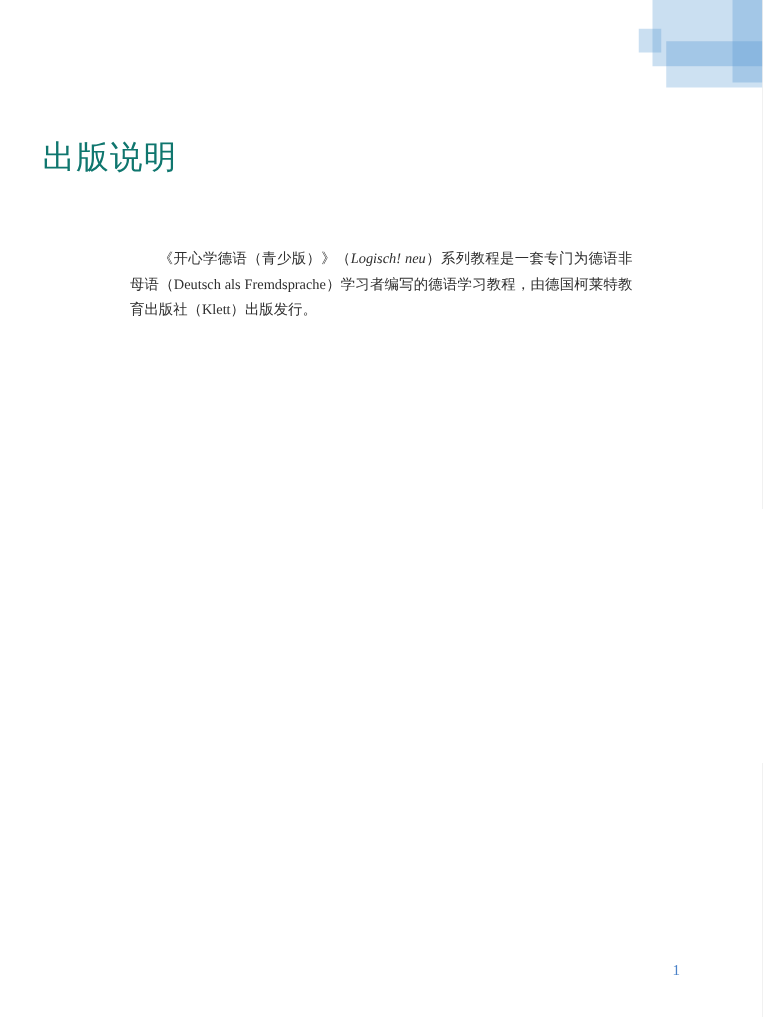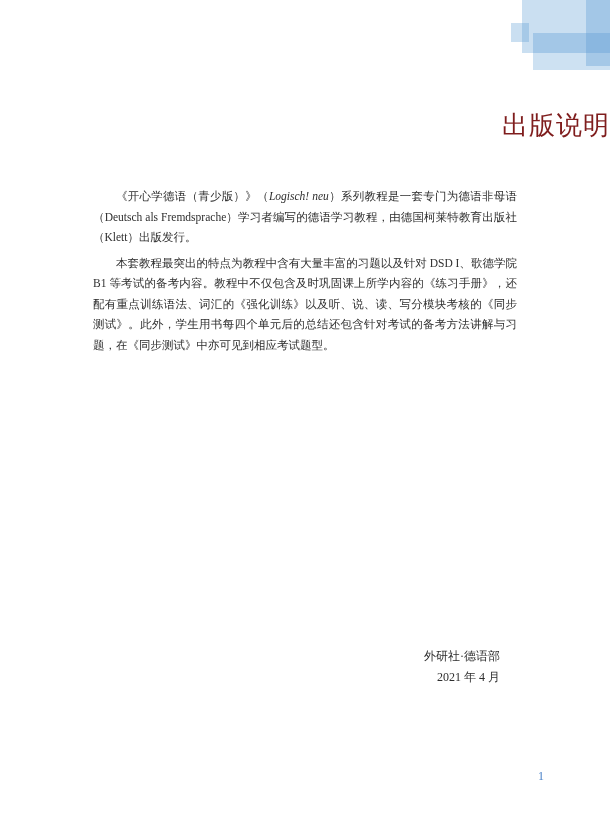--- a/index.html
+++ b/index.html
@@ -20,41 +20,41 @@
   .sq-b { left: 586px; top: 0;    width: 24px; height: 66px; background: rgba(91,155,213,0.35); }
   .sq-e { left: 533px; top: 53px; width: 77px; height: 17px; background: rgba(91,155,213,0.30); }
   .sq-d { left: 511px; top: 23px; width: 18px; height: 19px; background: rgba(91,155,213,0.32); }
 
   .title {
     position: absolute;
     top: 109px;
     left: 0;
     width: 610px;
     box-sizing: border-box;
-    padding-left: 20px;        
+    padding-left: 34px;        
     margin: 0;
-    text-align: right;
+    text-align: left;
     font-size: 26px;
     font-weight: 400;
     letter-spacing: 1px;
-    color: #7f1d1d;
+    color: #0f766e;
     line-height: 34px;
   }
 
   .body-text {
     position: absolute;
     top: 181px;
     left: 88px;
     width: 434px;
     font-size: 11.5px;
     line-height: 20.5px;
     color: #2e2e2e;
     text-align: justify;
   }
-  .para { margin: 5px; text-indent: 2em; }
+  .para { margin: 16px; text-indent: 2em; }
   .para i { font-style: italic; }
 
   .signature {
     position: absolute;
     top: 646px;
     right: 110px;
     text-align: right;
     font-size: 12px;
     line-height: 20.5px;
     color: #2e2e2e;
@@ -80,23 +80,18 @@
     <div class="sq sq-c"></div>
     <div class="sq sq-b"></div>
     <div class="sq sq-e"></div>
     <div class="sq sq-d"></div>
   </div>
 
   <h1 class="title">出版说明</h1>
 
   <div class="body-text">
       <p class="para"><span>《开心学德语（青少版）》（</span><i>Logisch! neu</i><span>）系列教程是一套专门为德语非母语（Deutsch als Fremdsprache）学习者编写的德语学习教程，由德国柯莱特教育出版社（Klett）出版发行。</span></p>
-      <p class="para"><span>本套教程最突出的特点为教程中含有大量丰富的习题以及针对 DSD I、歌德学院 B1 等考试的备考内容。教程中不仅包含及时巩固课上所学内容的《练习手册》，还配有重点训练语法、词汇的《强化训练》以及听、说、读、写分模块考核的《同步测试》。此外，学生用书每四个单元后的总结还包含针对考试的备考方法讲解与习题，在《同步测试》中亦可见到相应考试题型。</span></p>
     </div>
 
-  <div class="signature">
-    <div>外研社·德语部</div>
-    <div>2021 年 4 月</div>
-  </div>
 
   <div class="page-number">1</div>
 
 </div>
 
 </body></html>

